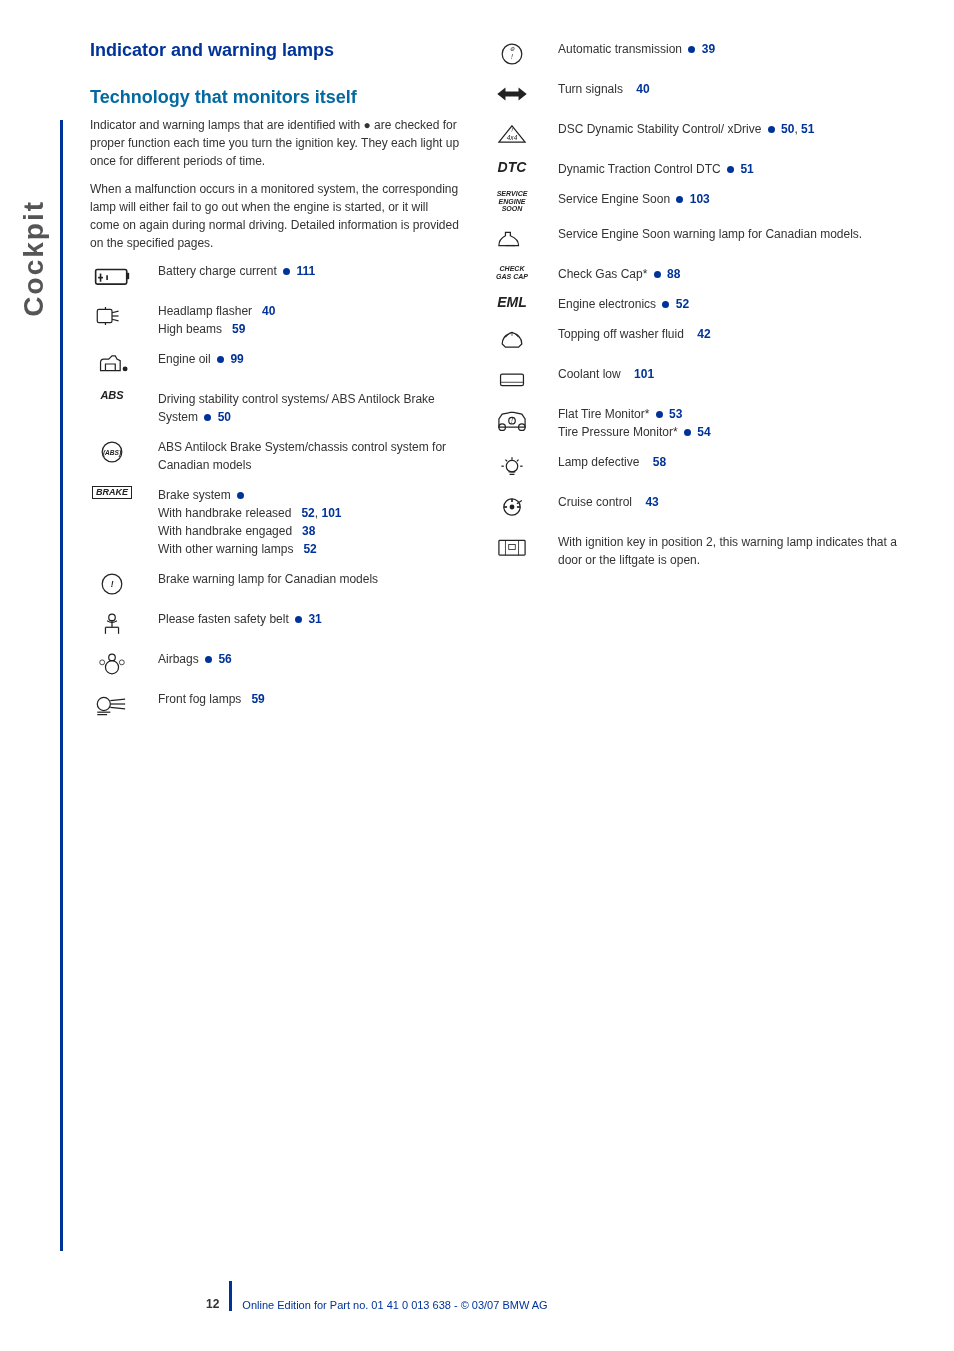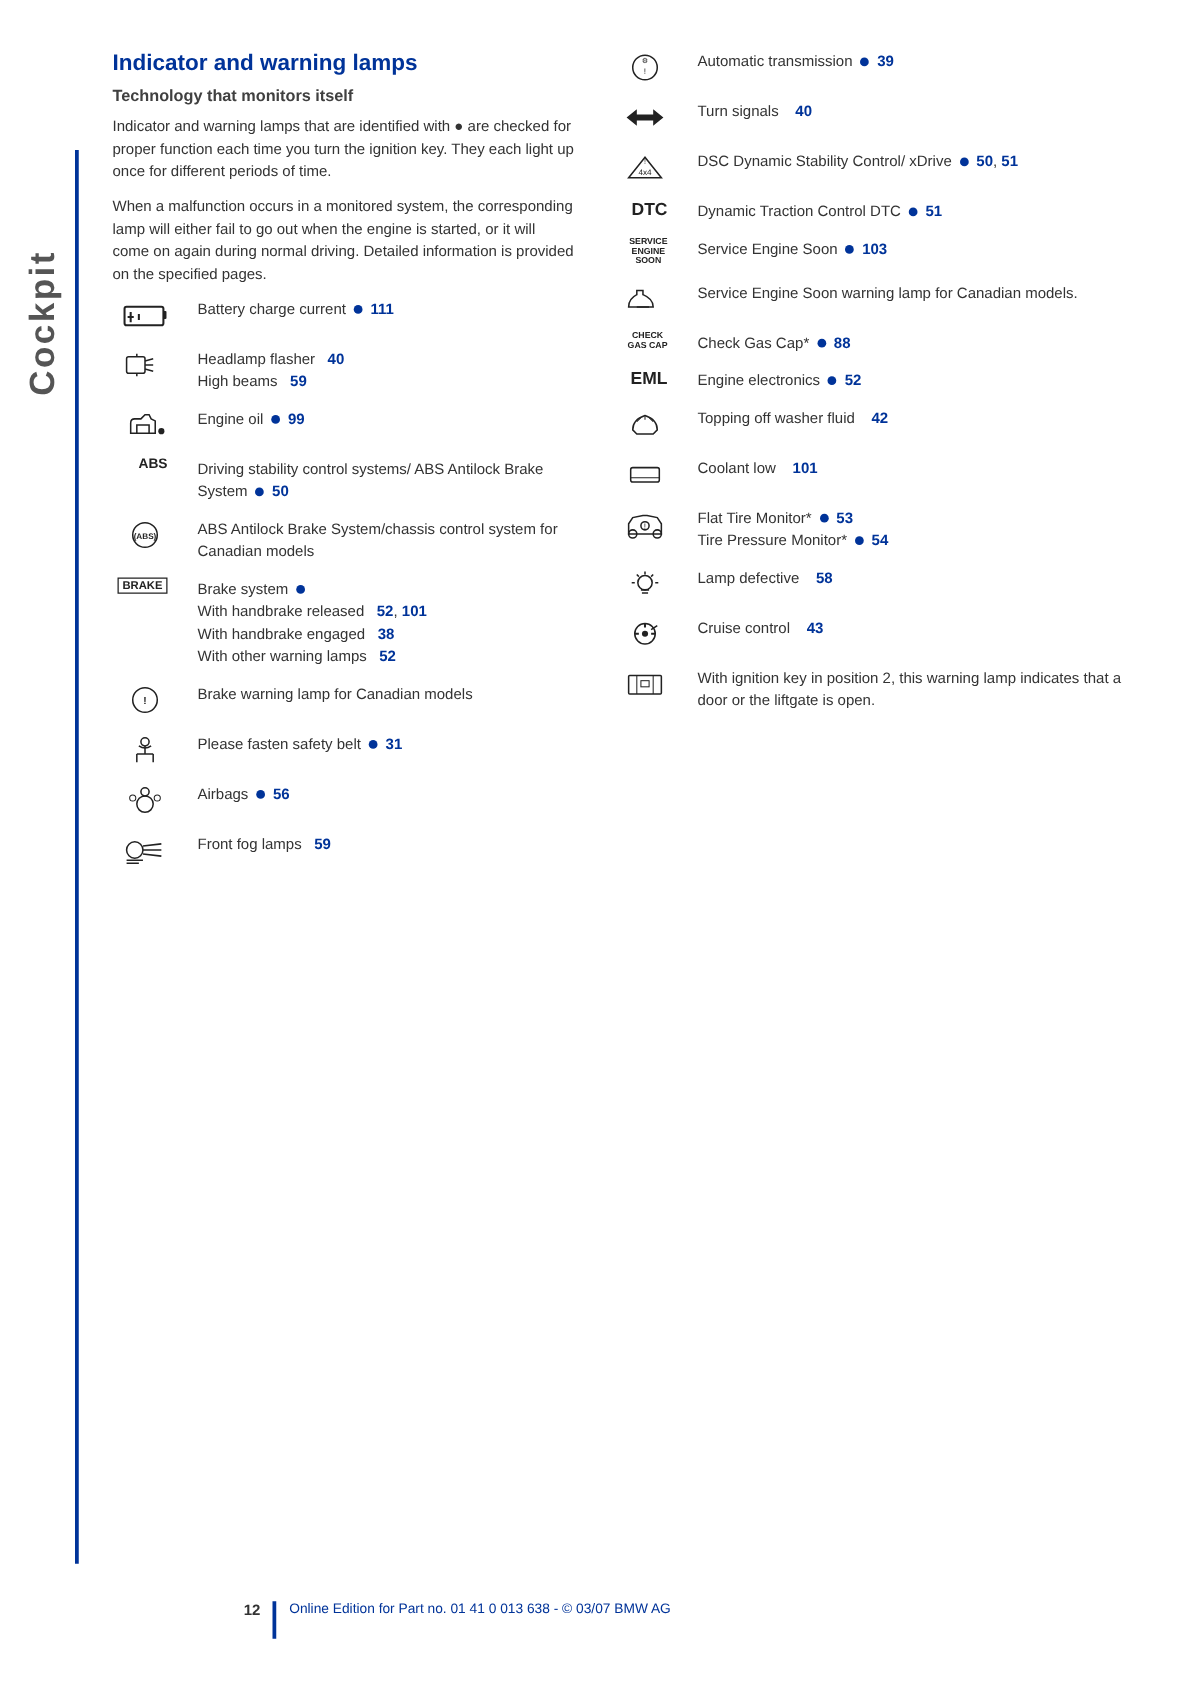--- a/index.html
+++ b/index.html
@@ -56,27 +56,27 @@
     }
 
     .right-column {
       flex: 1;
     }
 
     .section-title {
       font-size: 18px;
       font-weight: bold;
       color: #003399;
-      margin-bottom: 8px;
+      margin-bottom: 26px;
     }
 
     .subsection-title {
-      font-size: 13px;
-      font-weight: bold;
-      color: #404040;
+      font-size: 18px;
+      font-weight: bold;
+      color: #0369a1;
       margin-bottom: 8px;
     }
 
     .intro-text {
       font-size: 12px;
       line-height: 1.5;
       color: #333;
       margin-bottom: 10px;
     }
 
@@ -85,22 +85,23 @@
       align-items: flex-start;
       margin-bottom: 12px;
       gap: 24px;
     }
 
     .item-icon {
       flex: 0 0 44px;
       width: 44px;
       display: flex;
       align-items: center;
-      justify-content: flex-end;
+      justify-content: center;
       font-size: 20px;
+      font-style: italic;
     }
 
     .item-text {
       flex: 1;
       font-size: 12px;
       line-height: 1.5;
       color: #333;
     }
 
     .item-text .page-num {
@@ -115,24 +116,24 @@
       background: #003399;
       border-radius: 50%;
       margin: 0 3px;
       vertical-align: middle;
     }
 
     
     .page-footer {
       position: absolute;
       bottom: 40px;
-      left: 0;
+      left: 11px;
       right: 0;
       display: flex;
-      align-items: flex-start;
+      align-items: flex-end;
     }
 
     .page-number {
       margin-left: 195px;
       font-size: 12px;
       color: #333;
       font-weight: bold;
     }
 
     .footer-line {

